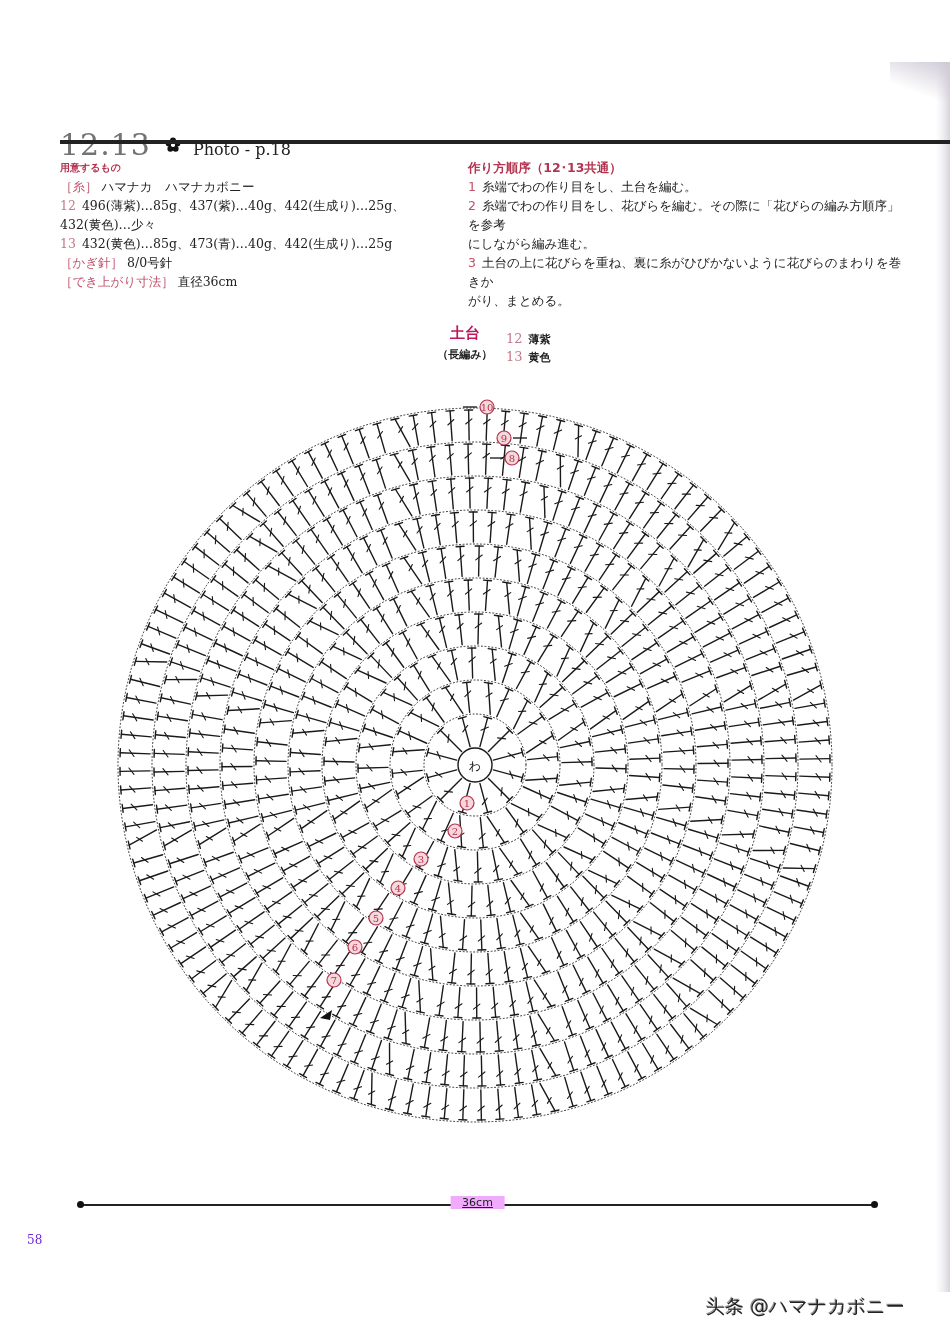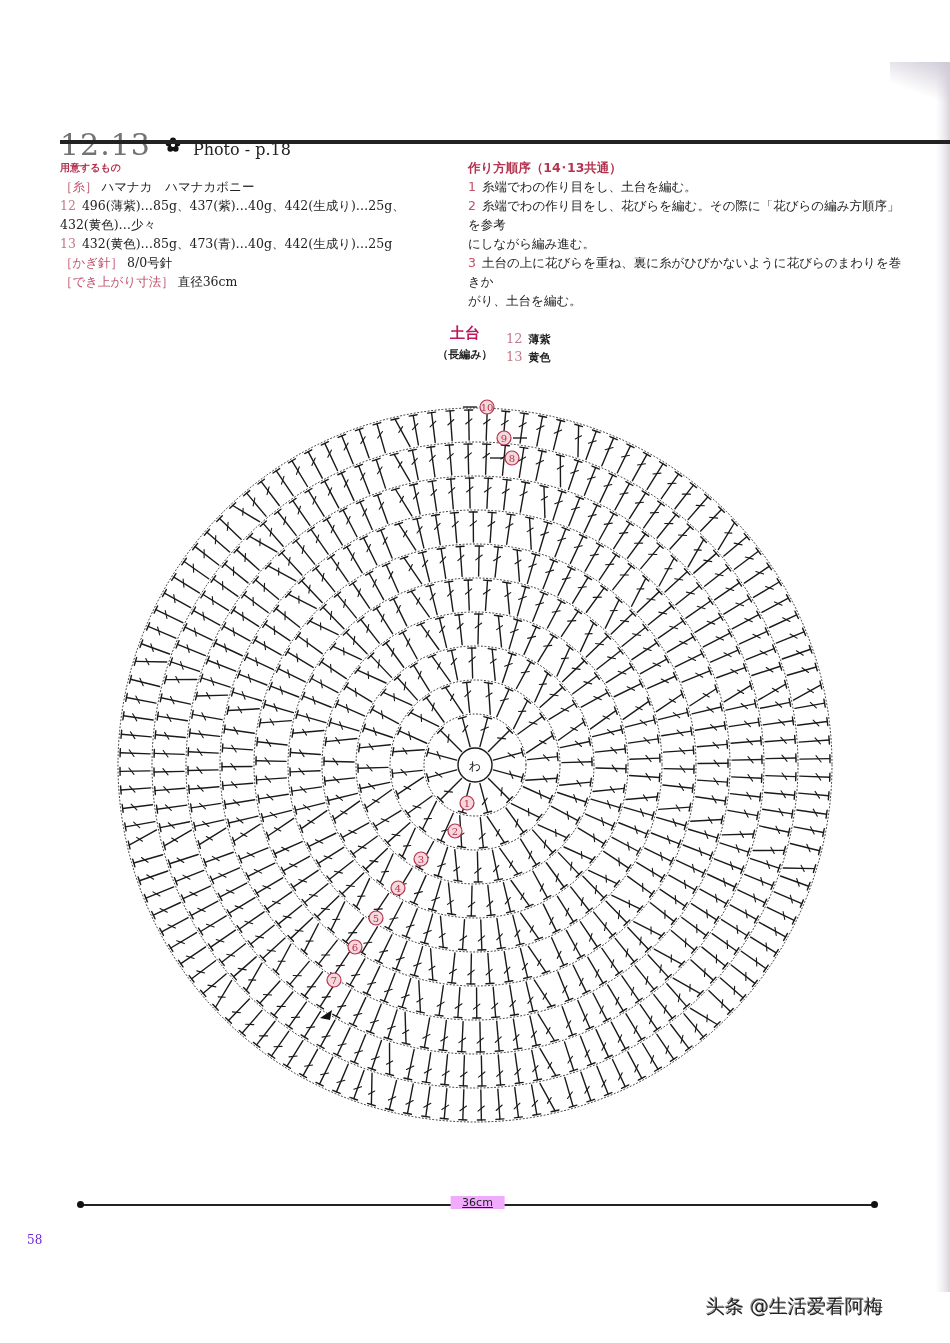--- a/index.html
+++ b/index.html
@@ -81,32 +81,32 @@
     <span class="lbl">［かぎ針］</span>
     <span>8/0号針</span>
   </div>
   <div>
     <span class="lbl">［でき上がり寸法］</span>
     <span>直径36cm</span>
   </div>
 </div>
 
 <div class="steps">
-  <div class="head">作り方順序（14･13共通）</div>
+  <div class="head">作り方順序（12･13共通）</div>
   <div>
     <span class="n">1</span><span>糸端でわの作り目をし、土台を編む。</span>
   </div>
   <div>
     <span class="n">2</span><span>糸端でわの作り目をし、花びらを編む。その際に「花びらの編み方順序」を参考</span>
   </div>
   <div class="cont">にしながら編み進む。</div>
   <div>
     <span class="n">3</span><span>土台の上に花びらを重ね、裏に糸がひびかないように花びらのまわりを巻きか</span>
   </div>
-  <div class="cont">がり、土台を編む。</div>
+  <div class="cont">がり、まとめる。</div>
 </div>
 
 <div class="chart-title">
   <div class="t1">土台</div>
   <div class="t2">（長編み）</div>
 </div>
 <div class="chart-colors">
   <div><span class="cn">12</span><span>薄紫</span></div>
   <div><span class="cn">13</span><span>黄色</span></div>
 </div>
@@ -2155,13 +2155,13 @@
   </svg>
 
 <div class="dim">
   <div class="line"></div>
   <div class="dot" style="left:-3px"></div>
   <div class="dot" style="right:-3px"></div>
   <div class="label">36cm</div>
 </div>
 
 <div class="page-num">58</div>
-<div class="watermark">头条 @生活爱看阿梅</div>
+<div class="watermark">头条 @ハマナカボニー</div>
 
 </body></html>

